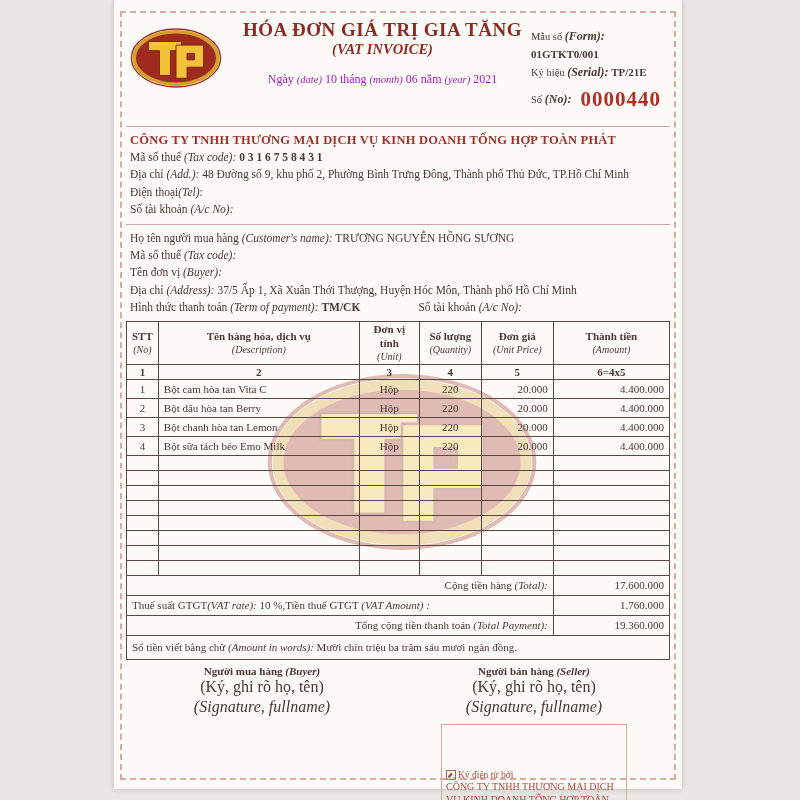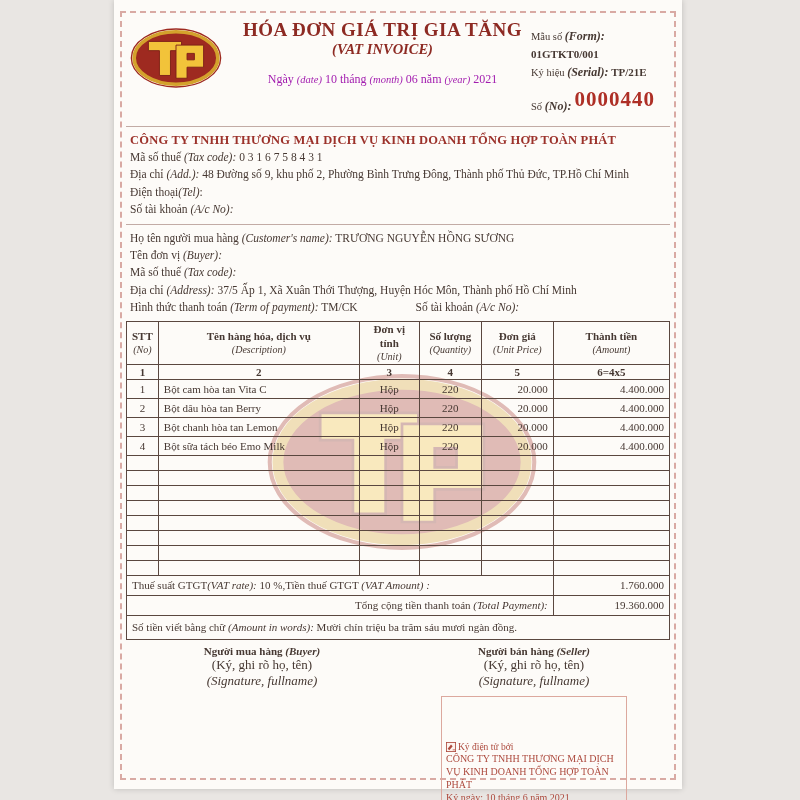--- a/index.html
+++ b/index.html
@@ -31,31 +31,31 @@
   }
   .logo-wrap { width:104px; padding-top:6px; flex:none; }
   .hdr-center { flex:1; text-align:center; }
   .title { font-size:19px; font-weight:bold; color:#8d2a23; letter-spacing:.5px; }
   .subtitle { font-size:14.5px; font-weight:bold; font-style:italic; color:#8d2a23; }
   .dateline { font-size:12px; margin-top:14px; color:#a21caf; }
   .dateline i { font-size:10.5px; }
   .hdr-right { width:135px; flex:none; font-size:10.5px; padding-top:8px; line-height:1.55; }
   .hdr-right i { font-size:12px;font-weight:bold; }
   .hdr-right b { font-size:11px; }
-  .serial-no { display:flex; align-items:flex-end; gap:3px; margin-top:2px; }
+  .serial-no { display:flex; align-items:center; gap:9px; margin-top:2px; }
   .serial-no .big { font-size:21px; font-weight:bold; color:#ae2f26; letter-spacing:1px; }
 
   
   .block { padding:5px 4px 6px 4px; border-bottom:1px solid #c2aba5; font-size:11.5px; }
   .block .row { line-height:17.2px; }
   .company { color:#9c322b; font-weight:bold; font-size:12.5px; letter-spacing:.2px; }
   .block i { font-style:italic; }
   .split-line { display:flex; }
   .split-line .part2 { margin-left:58px; }
-  b.val { font-weight:normal; }
+  b.val { font-weight:bold; }
 
   
   table.items {
     width:100%; border-collapse:collapse; margin-top:3px;
     font-size:11px; position:relative; z-index:2;
   }
   table.items td, table.items th {
     border:1px solid #5a473f; padding:1px 5px; vertical-align:middle;
     background:transparent;
   }
@@ -68,21 +68,21 @@
   td.l { text-align:left; }
   tr.empty td { height:15px; }
   tr.total td { height:20px; }
   .flexsplit { display:flex; }
 
   
   .sig-row { display:flex; margin-top:5px; position:relative; z-index:2; }
   .sig-col { flex:1; text-align:center; }
   .sig-title { font-size:11px; font-weight:bold; }
   .sig-title i { font-weight:bold; }
-  .sig-sub { font-size:13px; line-height:1.3; }
+  .sig-sub { font-size:16px; line-height:1.3; }
   .stamp {
     width:186px; margin:6px auto 0 auto; text-align:left;
     border:1px solid #dca89e; padding:2px 4px 3px 4px;
     color:#ad4a3e; font-size:10px; line-height:1.28;
     position:relative;
   }
   .stamp .s1 { font-size:9.5px; display:flex; align-items:center; gap:2px;margin-top:42px; }
   .stamp .comp { text-transform:uppercase; }
   .watermark {
     position:absolute; left:150px; top:372px; width:276px; height:180px;
@@ -131,22 +131,22 @@
     <div class="block">
       <div class="row company">CÔNG TY TNHH THƯƠNG MẠI DỊCH VỤ KINH DOANH TỔNG HỢP TOÀN PHÁT</div>
       <div class="row"><span>Mã số thuế </span><i>(Tax code):</i> <b class="val">0 3 1 6 7 5 8 4 3 1</b></div>
       <div class="row"><span>Địa chỉ </span><i>(Add.):</i> <span>48 Đường số 9, khu phố 2, Phường Bình Trưng Đông, Thành phố Thủ Đức, TP.Hồ Chí Minh</span></div>
       <div class="row"><span>Điện thoại</span><i>(Tel)</i><span>:</span></div>
       <div class="row"><span>Số tài khoản </span><i>(A/c No):</i></div>
     </div>
 
     <div class="block" style="border-bottom:none; padding-bottom:2px;">
       <div class="row"><span>Họ tên người mua hàng </span><i>(Customer's name):</i> <span>TRƯƠNG NGUYỄN HỒNG SƯƠNG</span></div>
+      <div class="row"><span>Mã số thuế </span><i>(Tax code):</i></div>
       <div class="row"><span>Tên đơn vị </span><i>(Buyer):</i></div>
-      <div class="row"><span>Mã số thuế </span><i>(Tax code):</i></div>
       <div class="row"><span>Địa chỉ </span><i>(Address):</i> <span>37/5 Ấp 1, Xã Xuân Thới Thượng, Huyện Hóc Môn, Thành phố Hồ Chí Minh</span></div>
       <div class="row split-line">
         <span><span>Hình thức thanh toán </span><i>(Term of payment):</i> <b class="val">TM/CK</b></span>
         <span class="part2"><span>Số tài khoản </span><i>(A/c No):</i></span>
       </div>
     </div>
 
     <table class="items">
       <colgroup>
         <col style="width:31px">
@@ -281,20 +281,24 @@
             </tr>
       <tr class="empty">
               <td></td>
               <td></td>
               <td></td>
               <td></td>
               <td></td>
               <td></td>
             </tr>
 
+      <tr class="total">
+        <td colspan="5" class="r"><span>Cộng tiền hàng </span><i>(Total):</i></td>
+        <td class="r">17.600.000</td>
+      </tr>
       <tr class="total">
         <td colspan="5">
           <div class="flexsplit">
             <span><span>Thuế suất GTGT</span><i>(VAT rate):</i><span>  10  %,</span></span>
             <span><span>Tiền thuế GTGT </span><i>(VAT Amount) :</i></span>
           </div>
         </td>
         <td class="r">1.760.000</td>
       </tr>
       <tr class="total">

